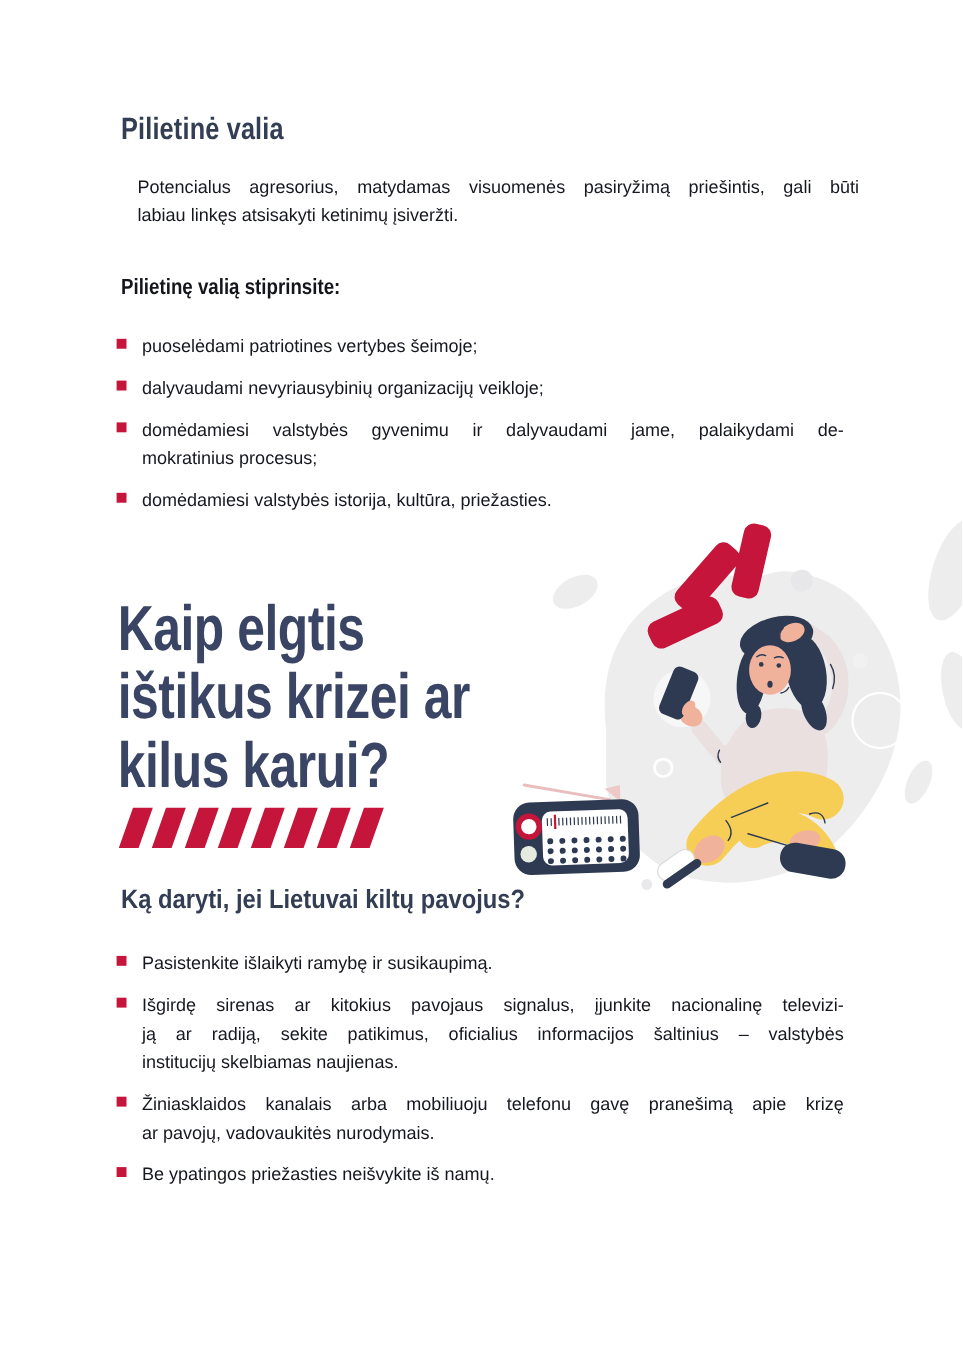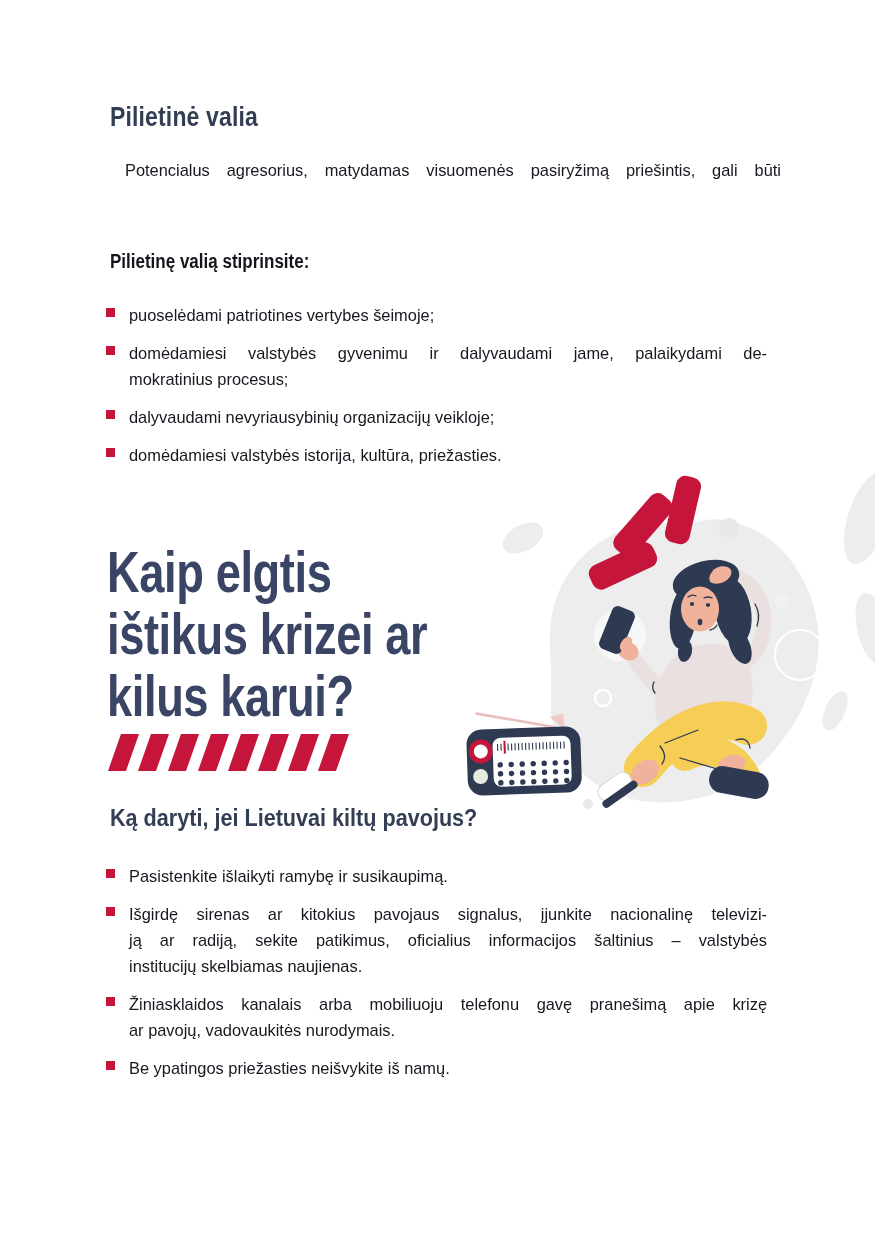--- a/index.html
+++ b/index.html
@@ -37,42 +37,43 @@
 </style>
 </head>
 <body>
 
 <div class="page">
 
   <h1 class="title">Pilietinė valia</h1>
 
   <div class="para">
       <span class="tline tline-just">Potencialus agresorius, matydamas visuomenės pasiryžimą priešintis, gali būti</span>
+      <span class="tline">labiau linkęs atsisakyti ketinimų įsiveržti.</span>
     </div>
 
   <h2 class="subhead1">Pilietinę valią stiprinsite:</h2>
 
   <div class="list list1">
       <div class="bullet-item">
         <span class="bullet-sq"></span>
         <div class="bullet-text">
           <span class="tline">puoselėdami patriotines vertybes šeimoje;</span>
+        </div>
+      </div>
+      <div class="bullet-item">
+        <span class="bullet-sq"></span>
+        <div class="bullet-text">
+          <span class="tline">dalyvaudami nevyriausybinių organizacijų veikloje;</span>
         </div>
       </div>
       <div class="bullet-item">
         <span class="bullet-sq"></span>
         <div class="bullet-text">
           <span class="tline tline-just">domėdamiesi valstybės gyvenimu ir dalyvaudami jame, palaikydami de-</span>
           <span class="tline">mokratinius procesus;</span>
-        </div>
-      </div>
-      <div class="bullet-item">
-        <span class="bullet-sq"></span>
-        <div class="bullet-text">
-          <span class="tline">dalyvaudami nevyriausybinių organizacijų veikloje;</span>
         </div>
       </div>
       <div class="bullet-item">
         <span class="bullet-sq"></span>
         <div class="bullet-text">
           <span class="tline">domėdamiesi valstybės istorija, kultūra, priežasties.</span>
         </div>
       </div>
     </div>
 

